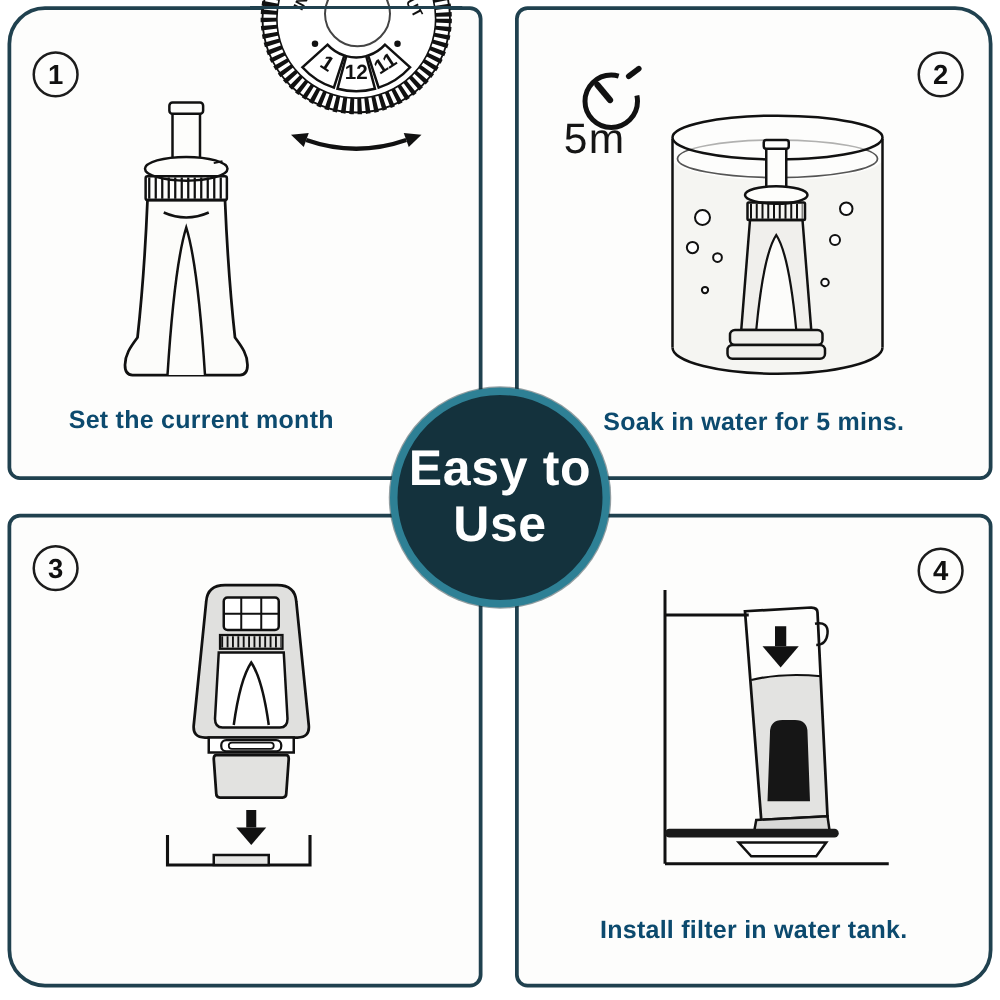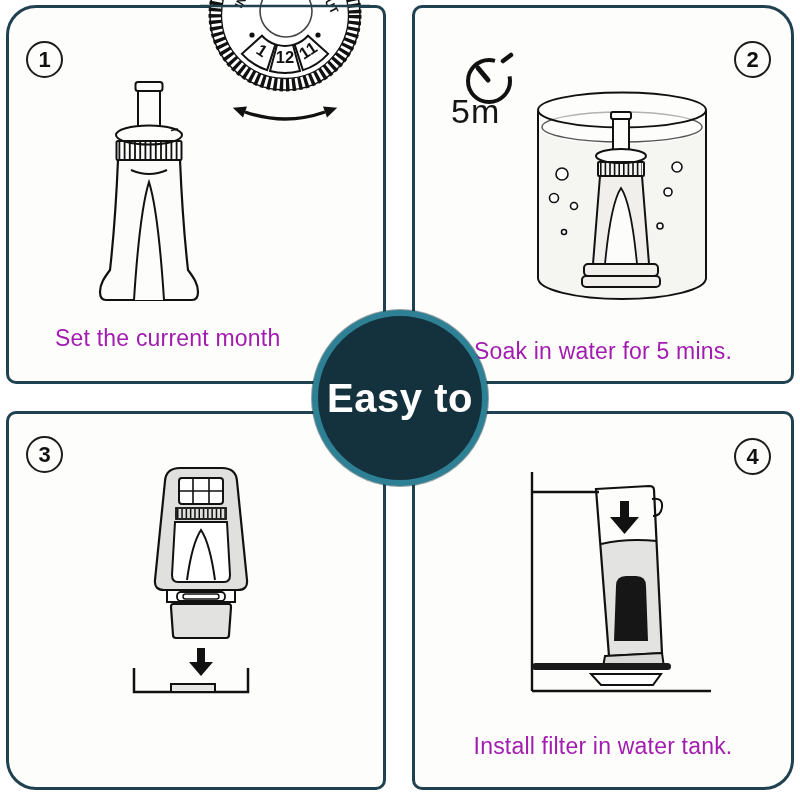--- a/index.html
+++ b/index.html
@@ -6,21 +6,21 @@
   .canvas{position:relative;width:800px;height:800px;background:#ffffff;overflow:hidden;
           font-family:"Liberation Sans",sans-serif;}
   .panel{position:absolute;background:#fdfdfc;border:3px solid #20414f;box-sizing:border-box;z-index:1;}
   .p1{left:6px;top:5px;width:380px;height:379px;border-radius:30px 10px 10px 10px;}
   .p2{left:412px;top:5px;width:382px;height:379px;border-radius:10px 30px 10px 10px;}
   .p3{left:6px;top:411px;width:380px;height:379px;border-radius:10px 10px 10px 30px;}
   .p4{left:412px;top:411px;width:382px;height:379px;border-radius:10px 10px 30px 10px;}
   .step-badge{position:absolute;width:37px;height:37px;border:2.5px solid #1c1c1c;border-radius:50%;
               display:flex;align-items:center;justify-content:center;font-size:22px;font-weight:600;
               color:#111;background:#fdfdfc;box-sizing:border-box;}
-  .caption{position:absolute;color:#a21caf;font-size:23px;font-weight:400;line-height:1.4;letter-spacing:.2px;}
+  .caption{position:absolute;color:#0c4a6e;font-size:20px;font-weight:700;line-height:1.4;letter-spacing:.2px;}
   .caption.center{left:0;right:0;text-align:center;}
   .timer-label{position:absolute;left:36px;top:84px;font-size:34px;font-weight:500;color:#151515;letter-spacing:1px;}
   .illus{position:absolute;}
   .dial-svg{position:absolute;left:200px;top:-62px;z-index:4;}
   .center-badge{position:absolute;left:312px;top:310px;width:176px;height:176px;border-radius:50%;
                 background:#14323d;border:6px solid #2e8095;box-sizing:border-box;z-index:6;
                 display:flex;flex-direction:column;align-items:center;justify-content:center;
                 color:#ffffff;font-size:40px;font-weight:700;line-height:1.12;letter-spacing:.5px;
                 box-shadow:0 0 0 1px rgba(13,39,48,.45);}
   svg text{font-family:"Liberation Sans",sans-serif;}
@@ -119,21 +119,21 @@
         <circle cx="35" cy="92" r="6"></circle>
           <circle cx="27" cy="116" r="4.5"></circle>
         <circle cx="47" cy="124" r="3.5"></circle>
           <circle cx="37" cy="150" r="2.5"></circle>
         <circle cx="150" cy="85" r="5"></circle>
           <circle cx="141" cy="110" r="4"></circle>
         <circle cx="133" cy="144" r="3"></circle>
       </g>
     </svg>
 
-    <div class="caption center" style="top:316px;margin-top:11px;">Soak in water for 5 mins.</div>
+    <div class="caption center" style="top:316px;">Soak in water for 5 mins.</div>
   </section>
 
   <section class="panel p3">
     <div class="step-badge" style="left:17px;top:22px;">
       <span>3</span>
     </div>
 
     <svg class="illus" style="left:122px;top:42px;" width="140" height="250" viewBox="0 0 140 250">
       <g stroke="#111" fill="none">
         <path d="M49,12 L91,12 Q105,12 106,25 L116,124 Q117,134 107,134 L33,134 Q23,134 24,124 L34,25 Q35,12 49,12 Z" fill="#e0e0de" stroke-width="2.2"></path>
@@ -181,15 +181,16 @@
       <path d="M84,192 L141,189 L143,203 L82,203 Z" fill="#d9d9d7" stroke="#111" stroke-width="2"></path>
       <rect x="11" y="199" width="139" height="7" rx="3.5" fill="#1a1a1a"></rect>
       <path d="M70,210 L140,210 L132,221 L80,221 Z" fill="#fff" stroke="#111" stroke-width="2"></path>
     </svg>
 
     <div class="caption center" style="top:316px;">Install filter in water tank.</div>
   </section>
 
   <div class="center-badge">
     <span>Easy to</span>
+    <span>Use</span>
   </div>
 
 </div>
 
 </body></html>

